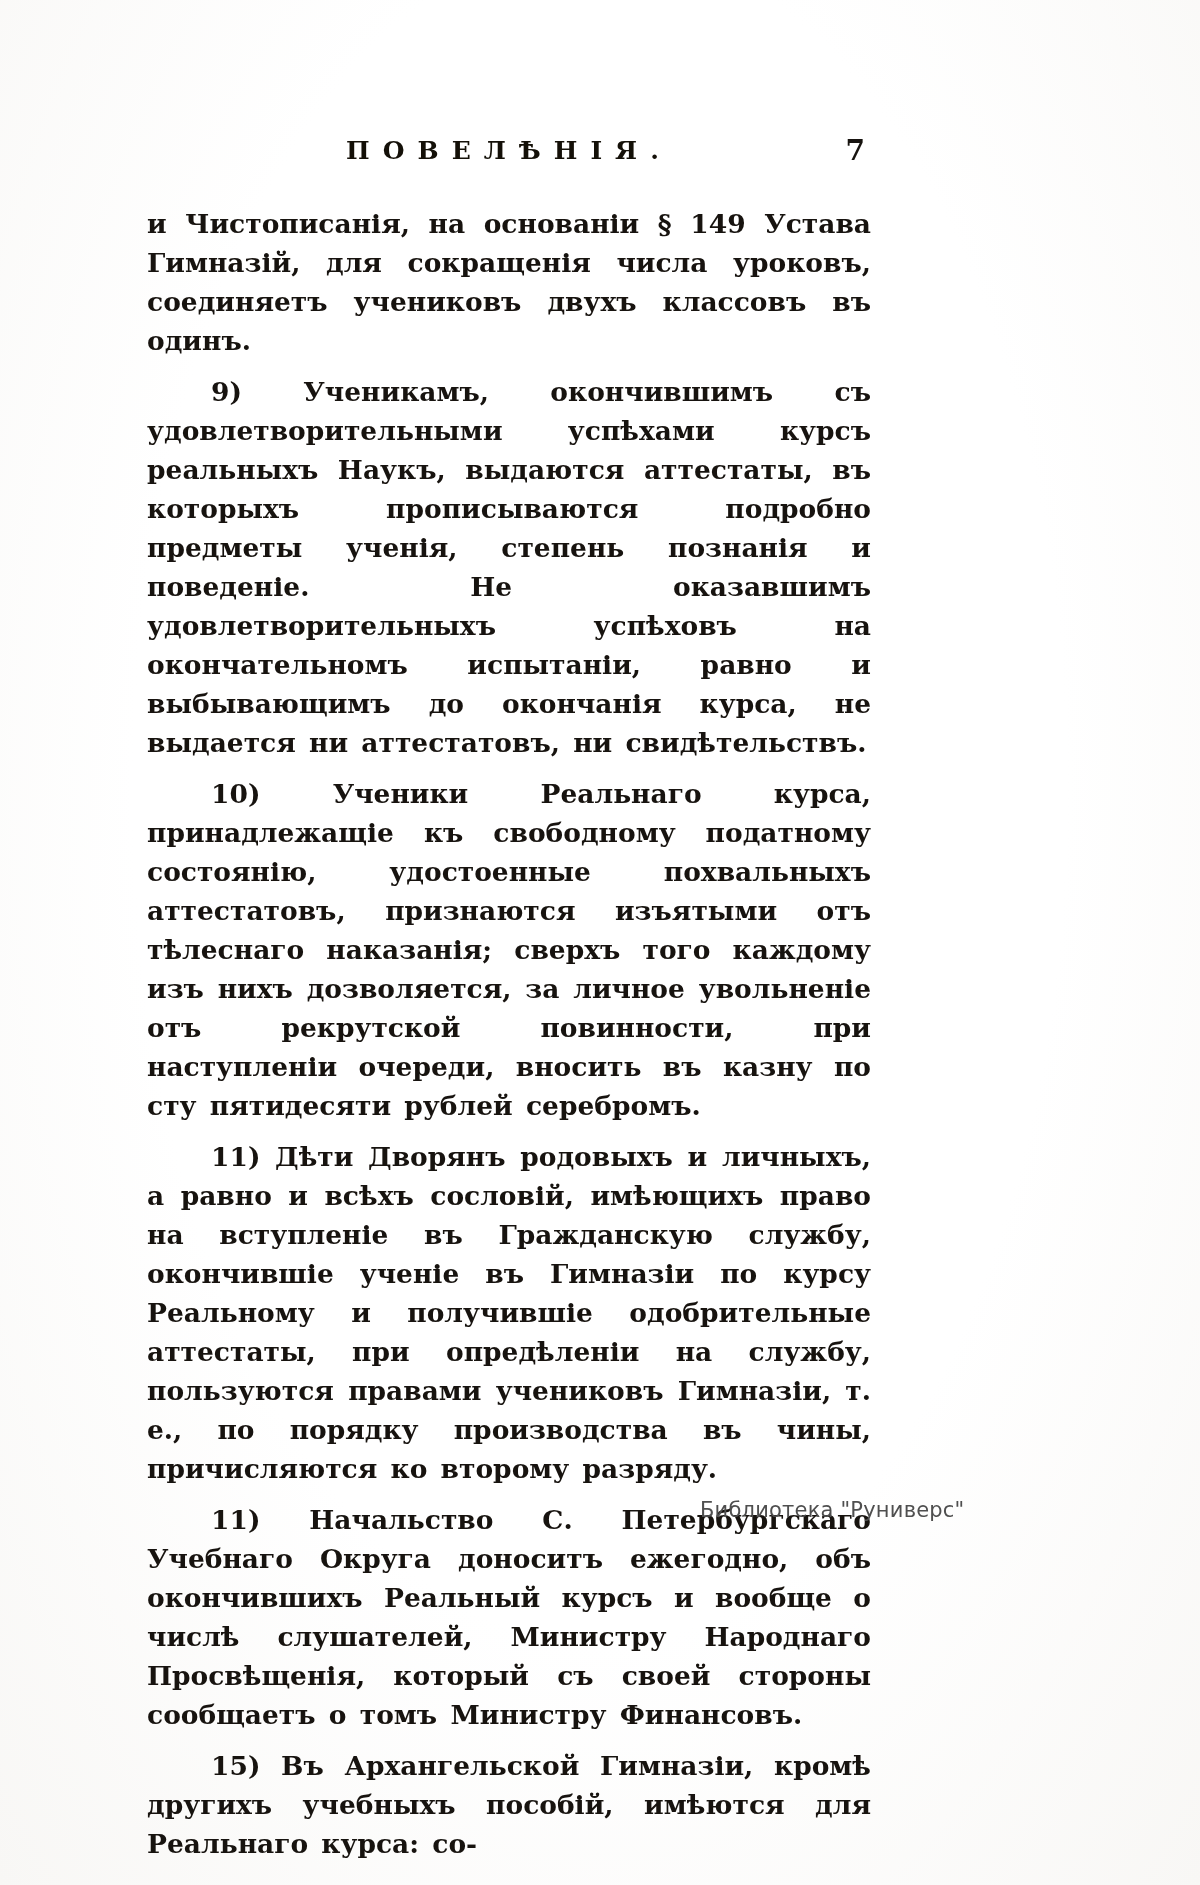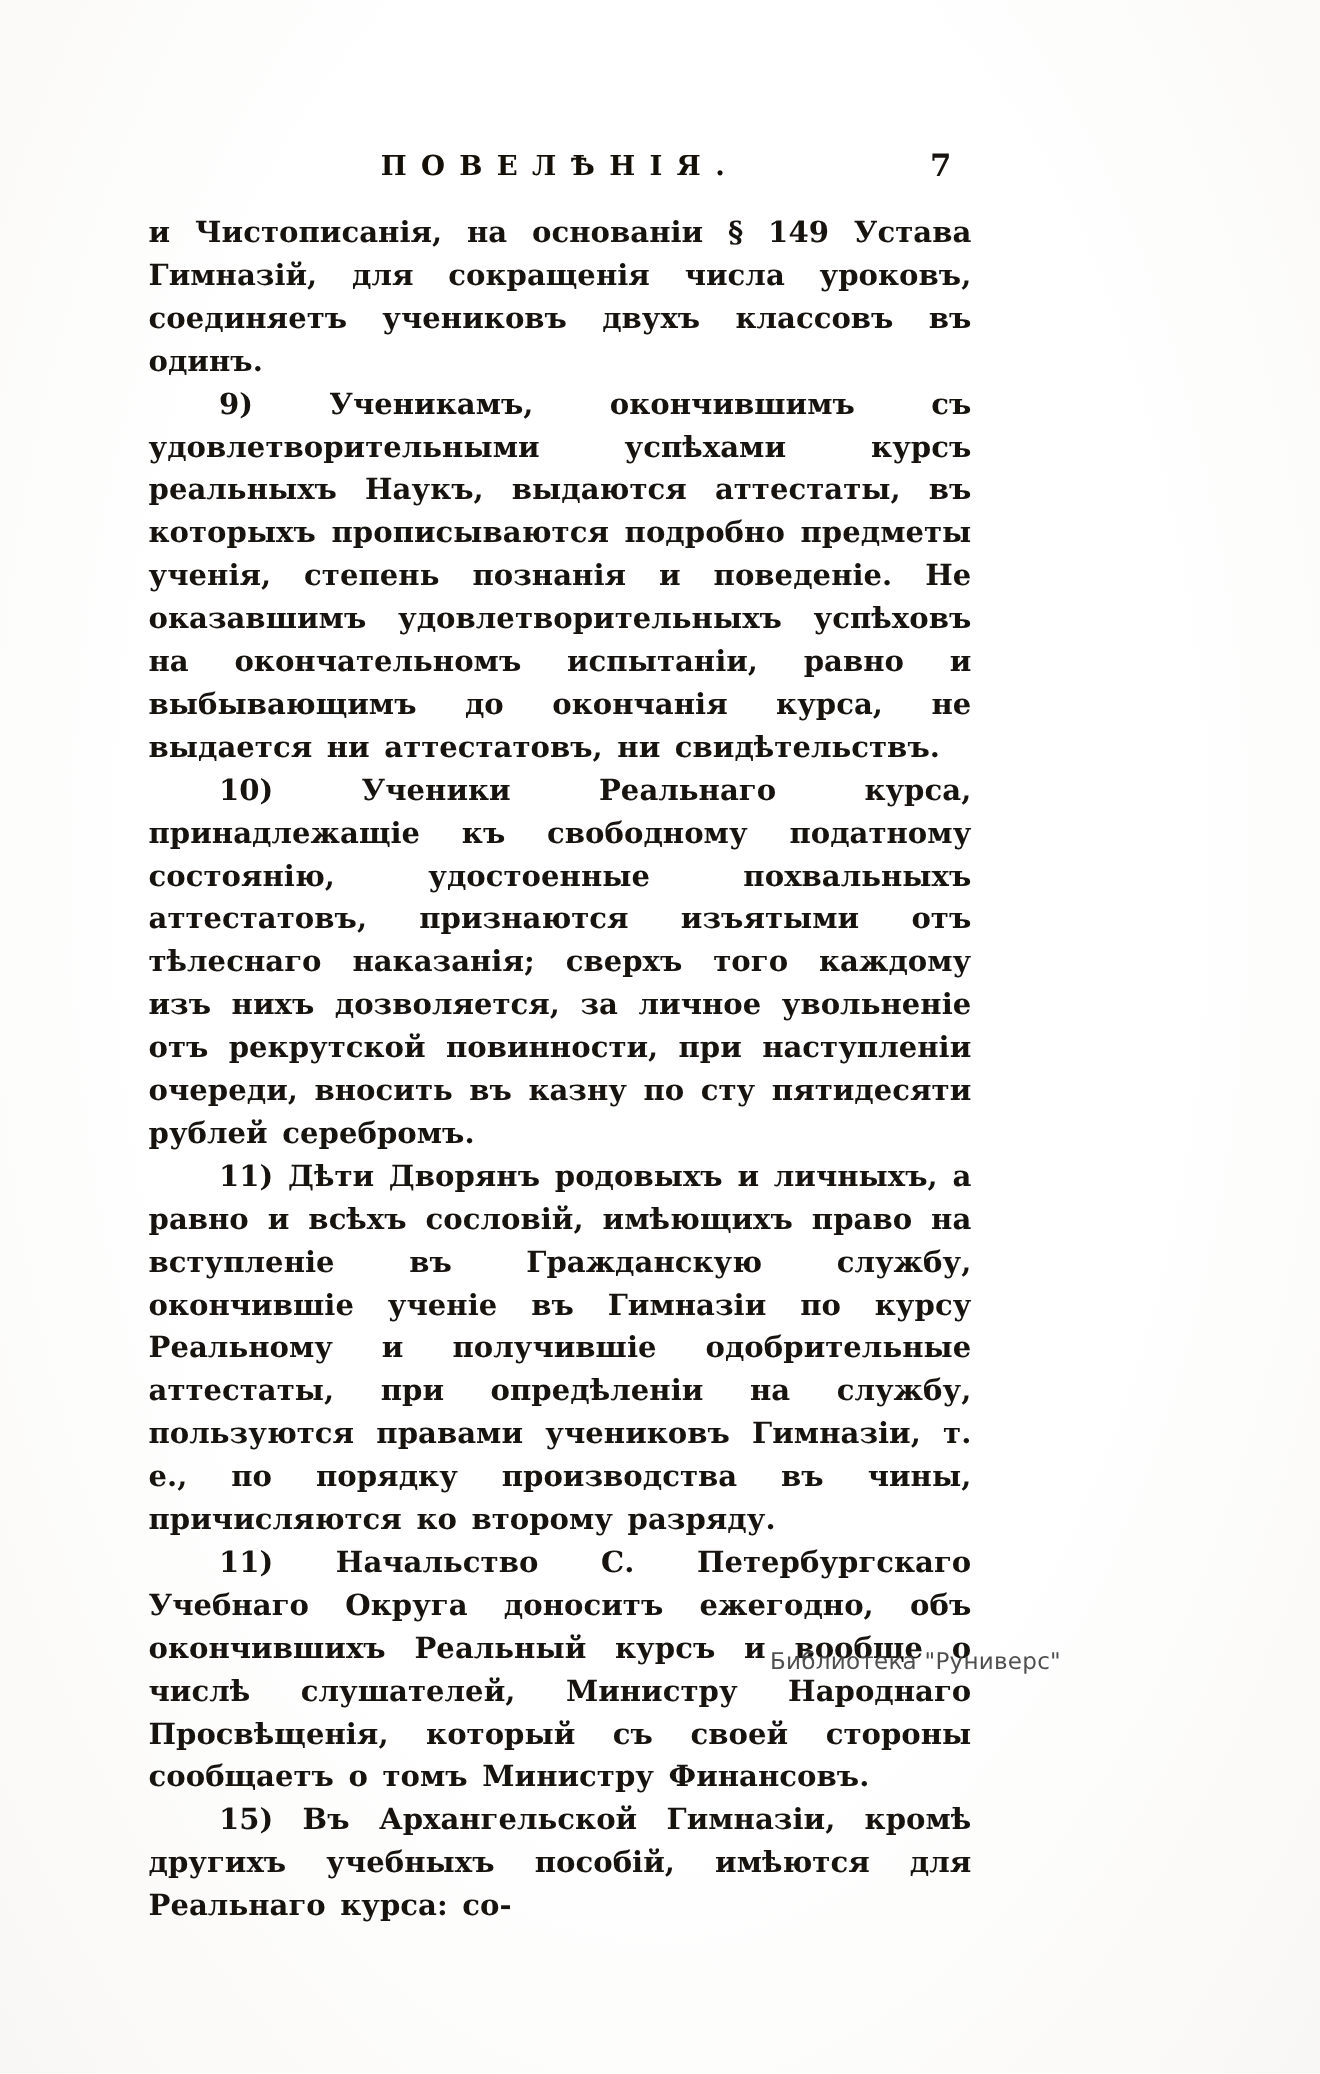--- a/index.html
+++ b/index.html
@@ -56,21 +56,21 @@
     font-size: 26.5px;
     font-weight: bold;
     line-height: 39px;
     text-align: justify;
     word-spacing: 4px;
     color: #17130f;
   }
 
   .para {
     text-indent: 64px;
-    margin: 0;
+    margin: 12px;
   }
 
   .para.no-indent {
     text-indent: 0;
   }
 
   .watermark {
     position: absolute;
     top: 1498px;
     left: 700px;

